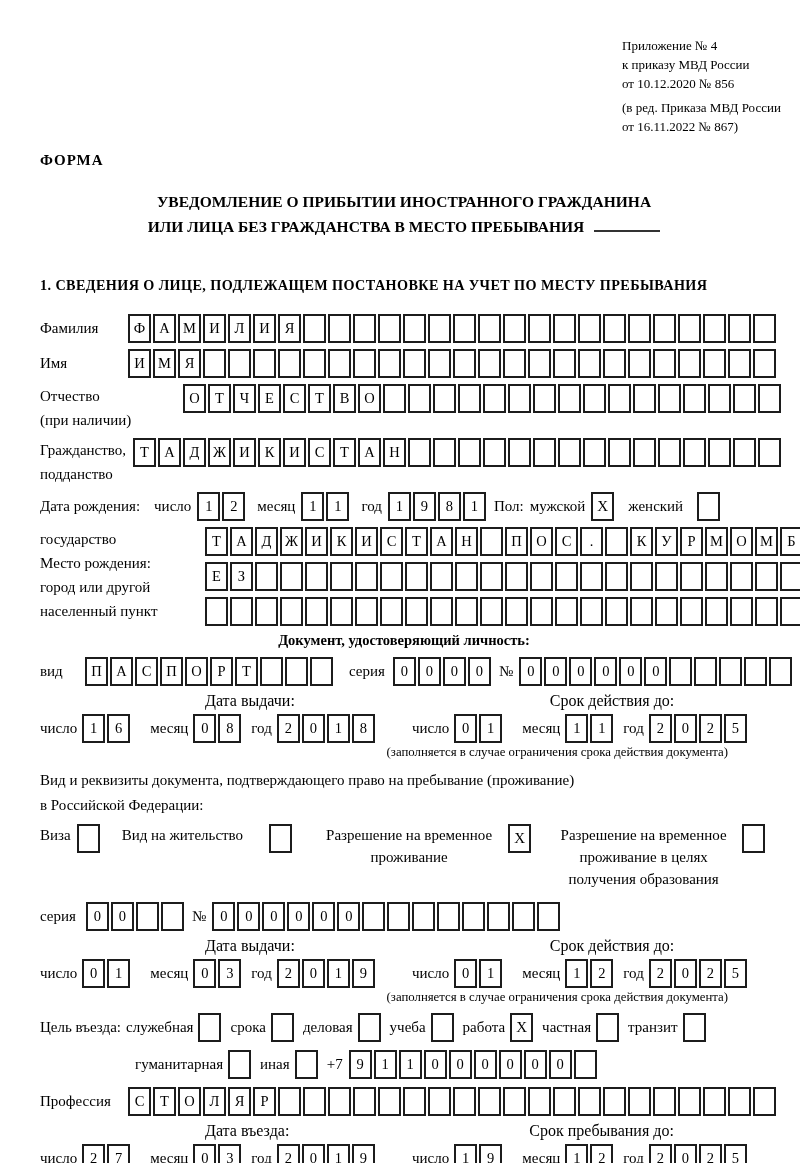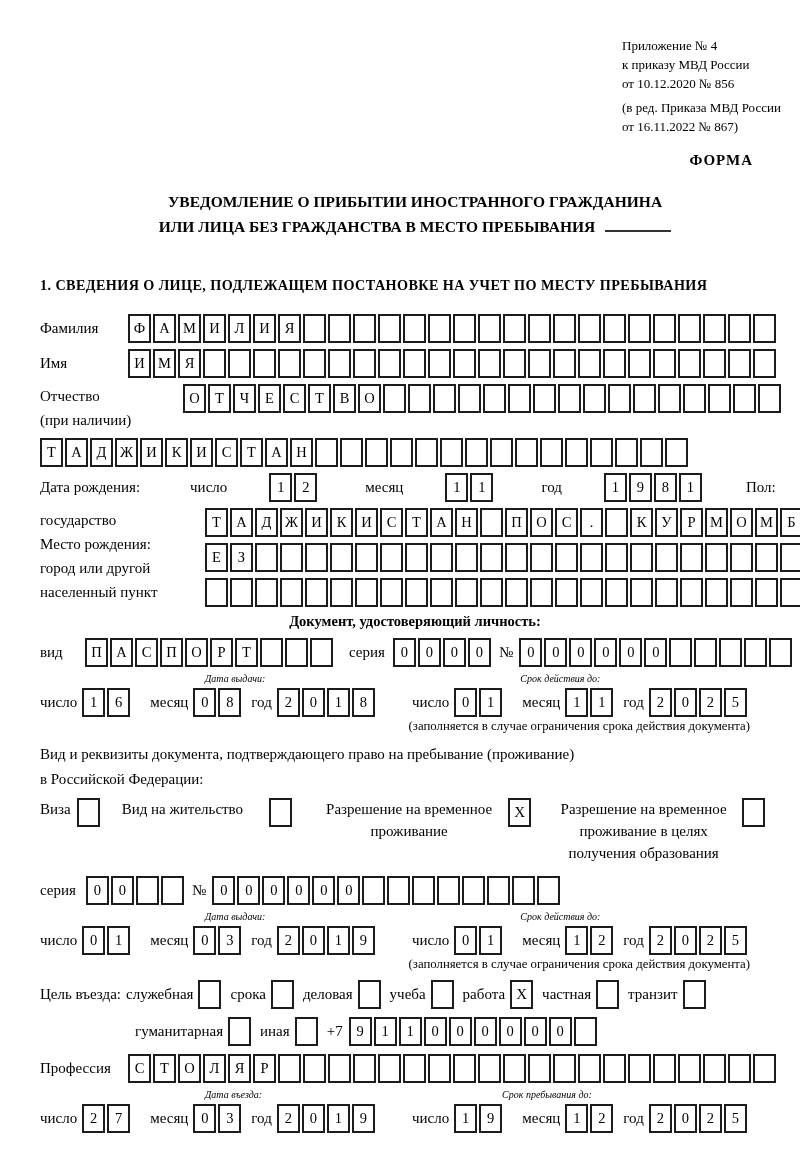--- a/index.html
+++ b/index.html
@@ -1,23 +1,23 @@
 <!DOCTYPE html>
 <html><head>
 <meta charset="utf-8">
 <style>
   html,body{margin:0;padding:0;background:#fff;}
   body{width:800px;font-family:"Liberation Serif",serif;color:#000;}
   .page{position:relative;width:800px;height:1163px;box-sizing:border-box;
-        padding:36px 10px 10px 40px;overflow:hidden;background:#fff;}
+        padding:36px 32px 10px 40px;overflow:hidden;background:#fff;}
 
   
   .hdr-right{margin-left:582px;width:200px;font-size:13px;line-height:19px;}
   .hdr-right .ed{margin-top:5px;}
-  .forma{text-align:right;padding-right:37px;font-weight:bold;font-size:15px;margin-top:16px;letter-spacing:1px;}
+  .forma{text-align:left;padding-right:37px;font-weight:bold;font-size:15px;margin-top:16px;letter-spacing:1px;}
 
   
   .title{text-align:center;font-weight:bold;font-size:15.5px;line-height:25px;margin-top:20px;}
   .uline{display:inline-block;width:66px;border-bottom:2px solid #333;margin-left:10px;}
 
   .sec-heading{font-weight:bold;font-size:14.2px;letter-spacing:.4px;margin-top:38px;margin-bottom:20px;white-space:nowrap;}
 
   
   .row{display:flex;align-items:flex-start;margin-bottom:6px;}
   .vc{align-items:center;}
@@ -31,21 +31,21 @@
   .cells{display:flex;flex:none;}
   .cell{box-sizing:border-box;flex:none;width:23px;height:29px;border:2px solid #1c1c1c;
         margin-right:2px;text-align:center;font-size:14.5px;line-height:25px;background:#fff;}
   .cb{box-sizing:border-box;flex:none;display:inline-block;width:23px;height:29px;border:2px solid #1c1c1c;
       text-align:center;font-size:15px;line-height:25px;background:#fff;}
   .gap6{margin-left:6px;}.gap10{margin-left:10px;}.gap14{margin-left:14px;}
   .mb6{margin-bottom:6px;}
 
   .center-bold{font-weight:bold;font-size:14.5px;text-align:center;margin:4px 0 8px 0;}
 
-  .h2row{display:flex;font-size:10px;margin:2px 0 4px 0;font-style:italic;}
+  .h2row{display:flex;font-size:16px;margin:2px 0 4px 0;}
   .h2a{margin-left:165px;}
   .h2b{margin-left:255px;}
   .h2b2{margin-left:240px;}
   .daterow{display:flex;align-items:center;margin-bottom:2px;}
   .dategrp{display:flex;align-items:center;flex:none;}
   .dategrp .lbl{line-height:29px;margin-right:5px;}
   .dategrp .cells{margin-right:8px;}
   .grpL{width:372px;}
   .note{font-size:12.8px;text-align:right;padding-right:40px;margin:2px 0 8px 0;}
 
@@ -176,20 +176,24 @@
         <span class="cell"></span>
         <span class="cell"></span>
         <span class="cell"></span>
         <span class="cell"></span>
         <span class="cell"></span>
         <span class="cell"></span>
       </div>
   </div>
 
   <div class="row">
+    <div class="lblcol w93">
+      <div>Гражданство,</div>
+      <div>подданство</div>
+    </div>
     <div class="cells">
         <span class="cell">Т</span>
         <span class="cell">А</span>
         <span class="cell">Д</span>
         <span class="cell">Ж</span>
         <span class="cell">И</span>
         <span class="cell">К</span>
         <span class="cell">И</span>
         <span class="cell">С</span>
         <span class="cell">Т</span>
@@ -206,21 +210,21 @@
         <span class="cell"></span>
         <span class="cell"></span>
         <span class="cell"></span>
         <span class="cell"></span>
         <span class="cell"></span>
         <span class="cell"></span>
         <span class="cell"></span>
       </div>
   </div>
 
-  <div class="row vc" style="margin-top:4px;gap:36px;">
+  <div class="row vc" style="margin-top:4px;">
     <div class="lbl">Дата рождения:</div>
     <div class="lbl gap14">число</div>
     <div class="cells gap6">
         <span class="cell">1</span>
         <span class="cell">2</span>
       </div>
     <div class="lbl gap10">месяц</div>
     <div class="cells gap6">
         <span class="cell">1</span>
         <span class="cell">1</span>

